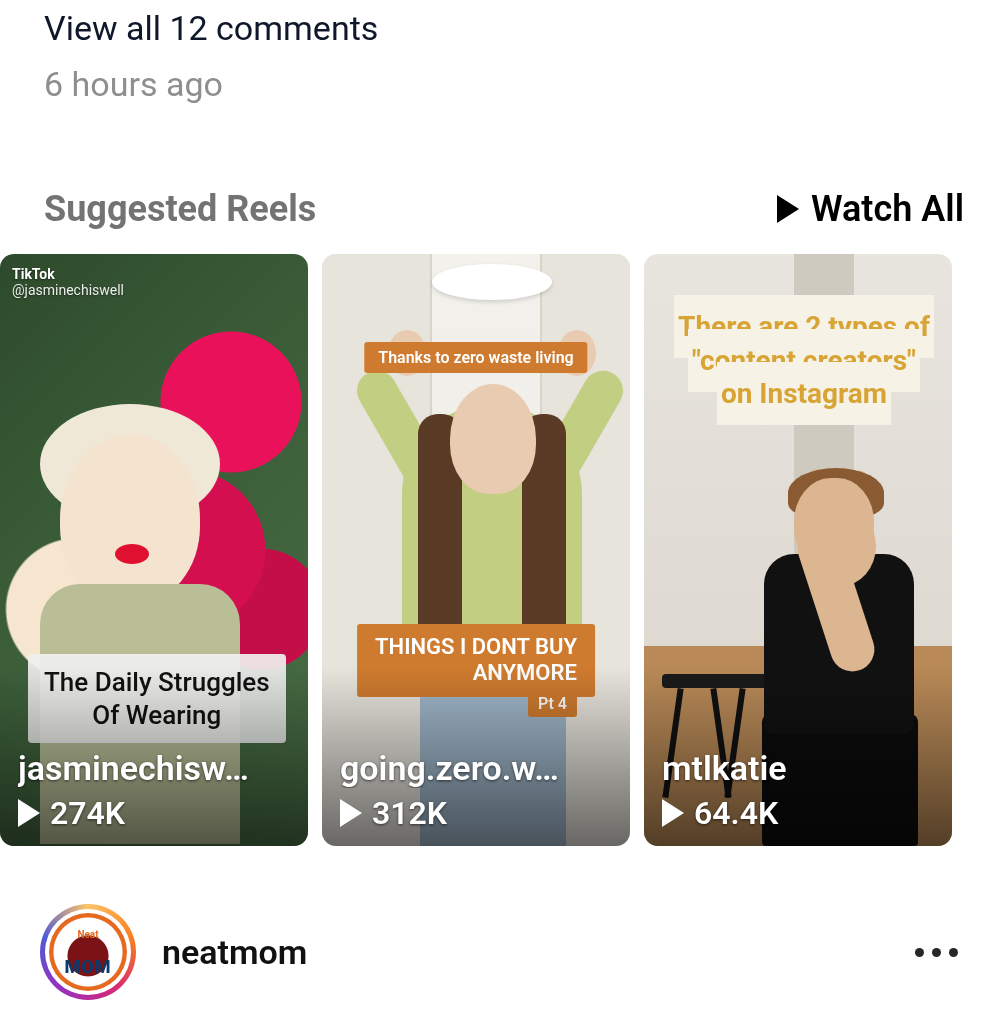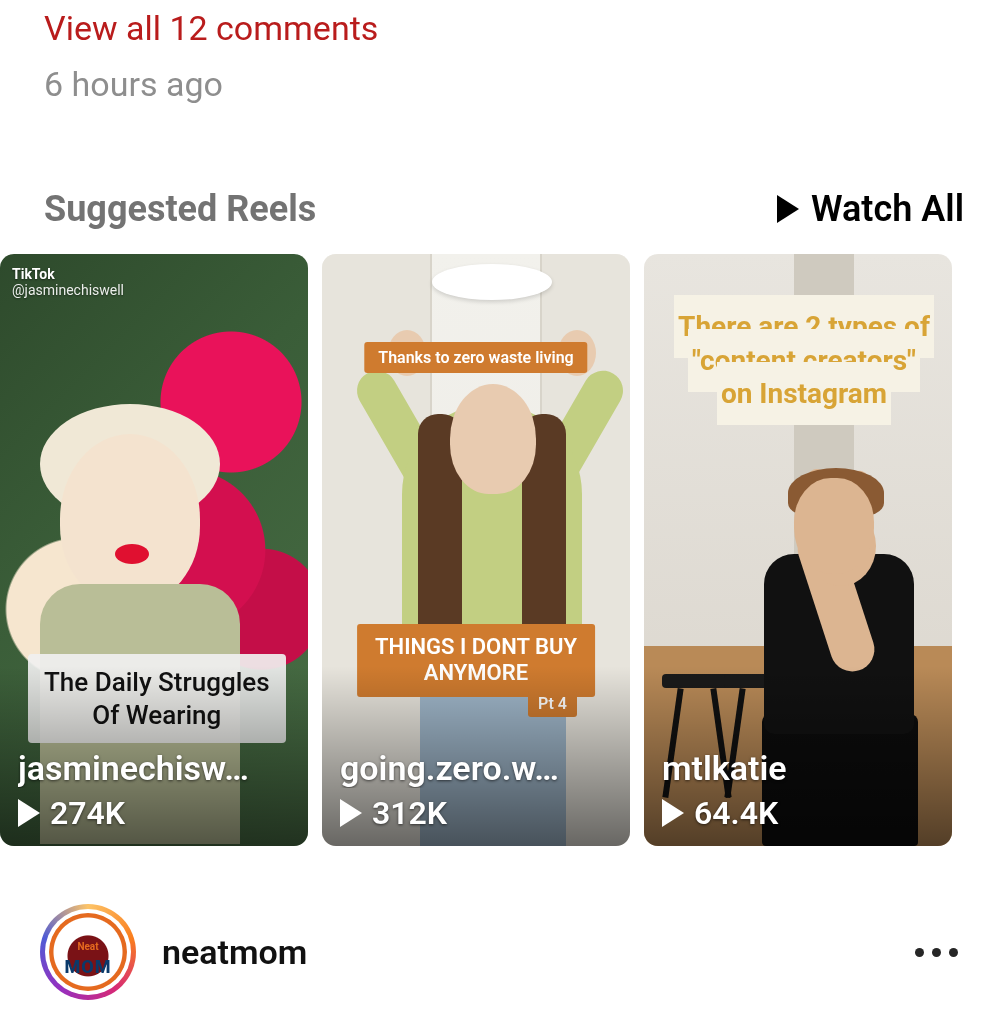--- a/index.html
+++ b/index.html
@@ -4,21 +4,21 @@
 <style>
   * { box-sizing: border-box; margin: 0; padding: 0; }
   body {
     font-family: -apple-system, BlinkMacSystemFont, "Segoe UI", Roboto, Helvetica, Arial, sans-serif;
     background: #fff;
     width: 1008px;
     color: #262626;
   }
   .post-footer { padding: 0 44px 20px; }
   .view-comments {
-    color: #b91c1c;
+    color: #0f172a;
     font-size: 34px;
     font-weight: 400;
     margin-top: 8px;
     cursor: pointer;
   }
   .timestamp {
     color: #8e8e8e;
     font-size: 34px;
     margin-top: 16px;
   }
@@ -115,21 +115,21 @@
     background:#b9be97; border-radius: 40px 40px 0 0;
   }
   
   .bg2 { background: linear-gradient(#f2f1ec, #eceae4); }
   .cabinets { position:absolute; top:0; bottom:0; left:0; width:110px; background:#e7e4dc; border-right:2px solid #d8d4ca; }
   .cabinets2 { position:absolute; top:0; bottom:0; right:0; width:90px; background:#e7e4dc; border-left:2px solid #d8d4ca; }
   .ceil-light { position:absolute; top:10px; left:110px; width:120px; height:36px; background:#fff; border-radius:50%; box-shadow:0 2px 4px rgba(0,0,0,0.15);}
   .banner-orange {
     background:#cf7b2f; color:#fff; font-size:18px; font-weight:600;
     padding:6px 14px; border-radius:3px; position:absolute; left:50%; transform:translateX(-50%);
-    white-space:nowrap; text-align:center;
+    white-space:nowrap; text-align:right;
   }
   .banner-top { top:88px; font-size:16px; }
   .banner-mid { top:370px; font-size:22px; line-height:1.2; padding:10px 18px; }
   .banner-pt { top:436px; left:206px; transform:none; font-size:16px; padding:4px 10px; }
   .torso2 {
     position:absolute; left:80px; top:150px; width:180px; height:280px;
     background:#c2cf82; border-radius: 90px 90px 40px 40px;
   }
   .head2 {
     position:absolute; left:128px; top:130px; width:86px; height:110px;
@@ -201,21 +201,21 @@
     display:flex; align-items:center; justify-content:center;
   }
   .avatar-img {
     width:78px; height:78px; border-radius:50%;
     background: radial-gradient(circle at 50% 55%, #7a1216 0 20px, transparent 21px),
                 radial-gradient(circle, #fff 0 34px, #e56a1f 35px 39px, #fff 40px);
     display:flex; align-items:center; justify-content:center;
     position:relative;
   }
   .avatar-text {
-    position:absolute; top:28px; font-size:10px; font-weight:700; color:#e56a1f;
+    position:absolute; top:16px; font-size:10px; font-weight:700; color:#e56a1f;
   }
   .avatar-text2 {
     position:absolute; bottom:14px; font-size:18px; font-weight:800; color:#0a3a6b;
     letter-spacing:1px;
   }
   .post-username { font-size:34px; font-weight:600; color:#111; }
   .more-dots { display:flex; gap:8px; cursor:pointer; padding:10px;}
   .more-dots span { width:9px; height:9px; background:#262626; border-radius:50%; }
 </style>
 </head>

